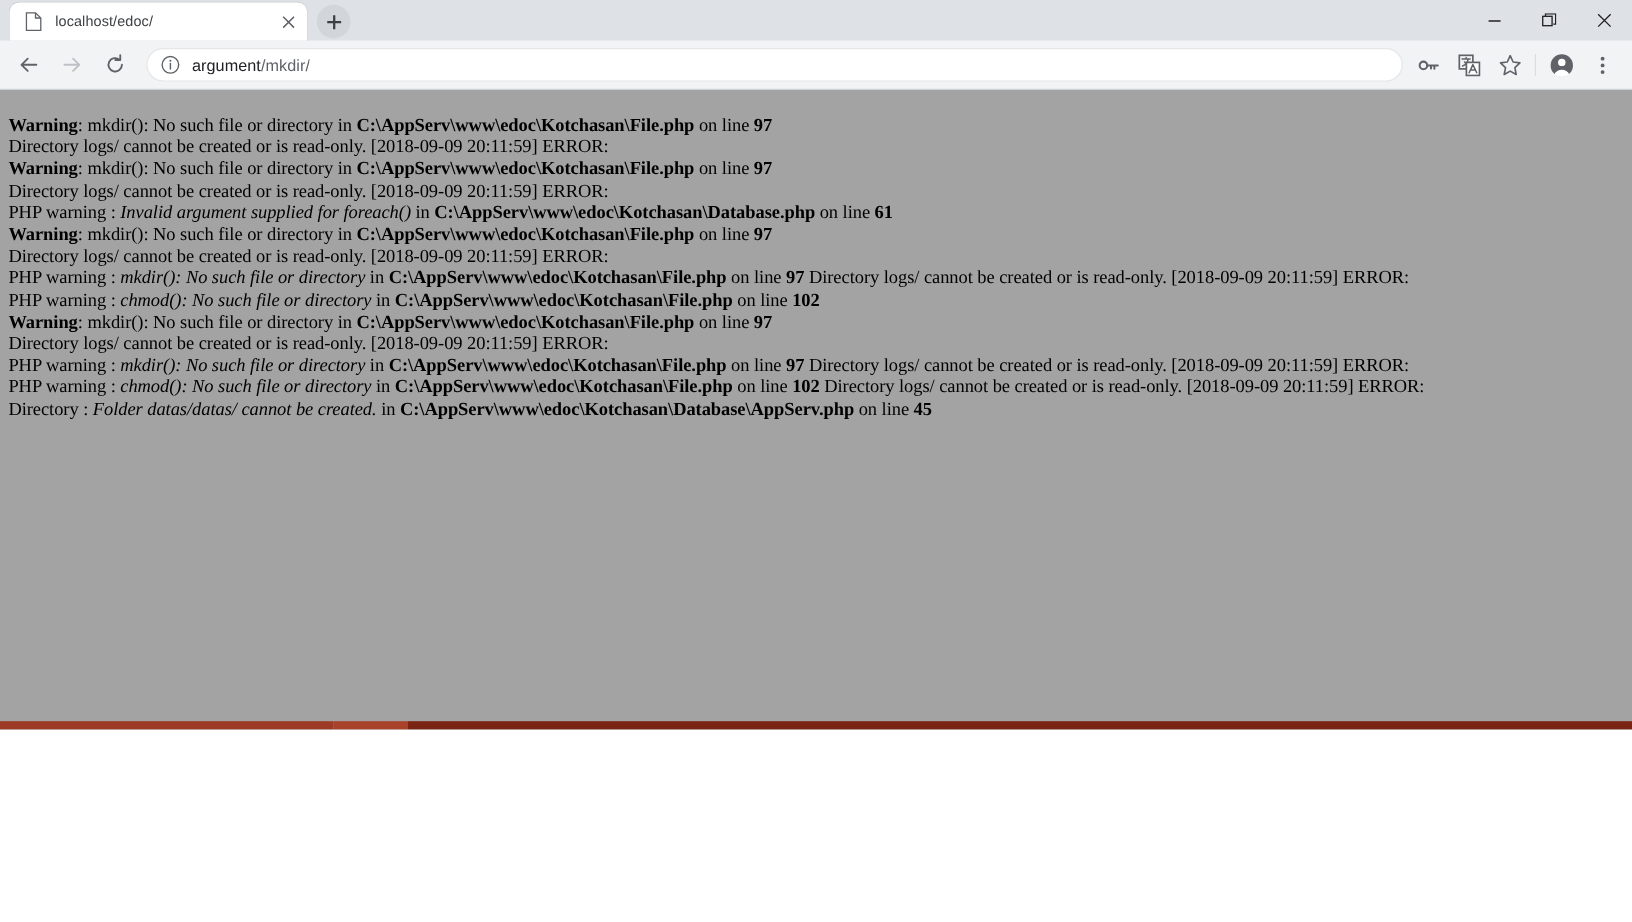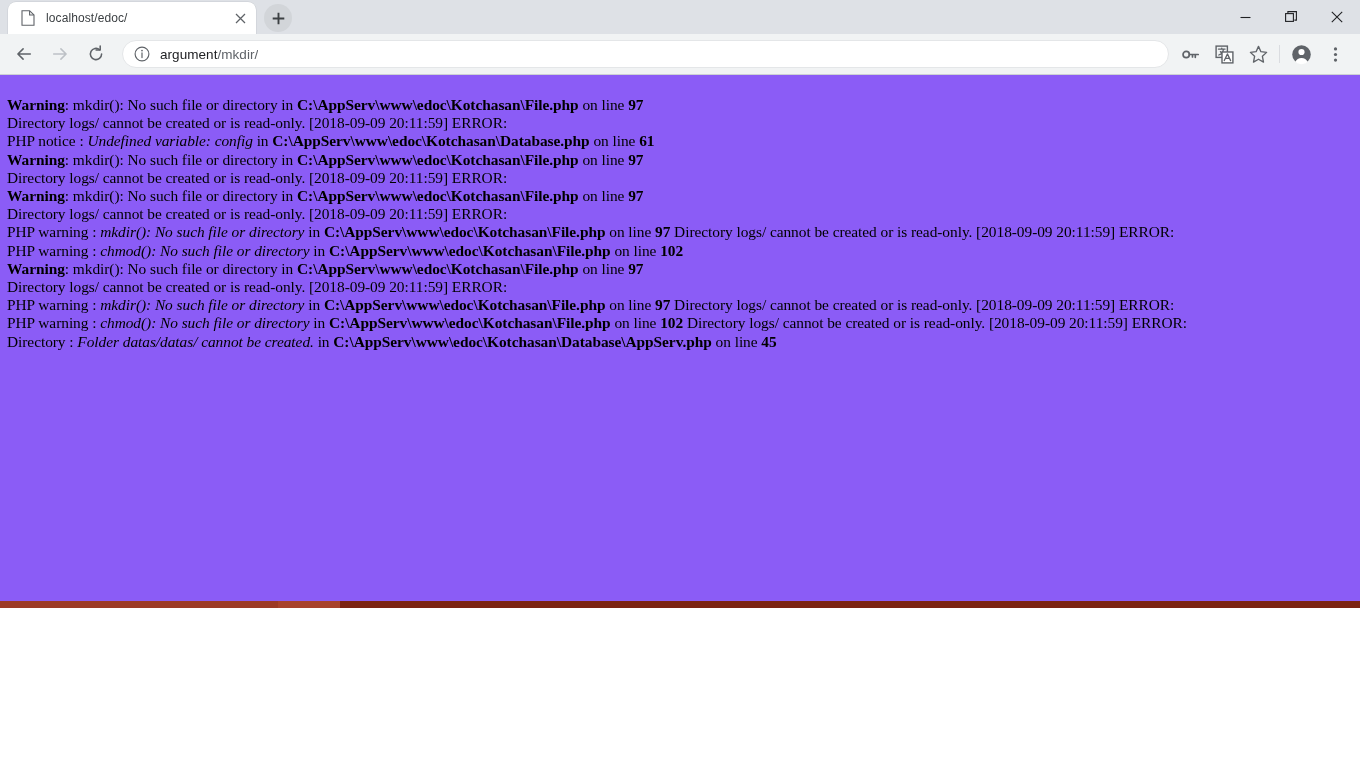--- a/index.html
+++ b/index.html
@@ -175,21 +175,21 @@
     width: 1px;
     height: 18px;
     background: #dadce0;
     margin: 0 4px;
     flex: 0 0 1px;
   }
 
   
   .viewport {
     flex: 1 1 auto;
-    background: #8b5cf6;
+    background: #a3a3a3;
     position: relative;
     overflow: hidden;
   }
 
   .page {
     position: absolute;
     left: 0;
     top: 0;
     right: 0;
     bottom: 0;
@@ -340,23 +340,23 @@
         <circle cx="8.5" cy="8.5" r="1.62" fill="#5f6368"></circle>
         <circle cx="8.5" cy="14.1" r="1.62" fill="#5f6368"></circle>
       </svg>
     </div>
   </div>
 
   <div class="viewport">
     <div class="page" id="php-error-output">
         <div class="errline"><b>Warning</b><span>: mkdir(): No such file or directory in </span><b>C:\AppServ\www\edoc\Kotchasan\File.php</b><span> on line </span><b>97</b></div>
         <div class="errline"><span>Directory logs/ cannot be created or is read-only. [2018-09-09 20:11:59] ERROR:</span></div>
-        <div class="errline"><span>PHP notice : </span><i>Undefined variable: config</i><span> in </span><b>C:\AppServ\www\edoc\Kotchasan\Database.php</b><span> on line </span><b>61</b></div>
         <div class="errline"><b>Warning</b><span>: mkdir(): No such file or directory in </span><b>C:\AppServ\www\edoc\Kotchasan\File.php</b><span> on line </span><b>97</b></div>
         <div class="errline"><span>Directory logs/ cannot be created or is read-only. [2018-09-09 20:11:59] ERROR:</span></div>
+        <div class="errline"><span>PHP warning : </span><i>Invalid argument supplied for foreach()</i><span> in </span><b>C:\AppServ\www\edoc\Kotchasan\Database.php</b><span> on line </span><b>61</b></div>
         <div class="errline"><b>Warning</b><span>: mkdir(): No such file or directory in </span><b>C:\AppServ\www\edoc\Kotchasan\File.php</b><span> on line </span><b>97</b></div>
         <div class="errline"><span>Directory logs/ cannot be created or is read-only. [2018-09-09 20:11:59] ERROR:</span></div>
         <div class="errline"><span>PHP warning : </span><i>mkdir(): No such file or directory</i><span> in </span><b>C:\AppServ\www\edoc\Kotchasan\File.php</b><span> on line </span><b>97</b><span> Directory logs/ cannot be created or is read-only. [2018-09-09 20:11:59] ERROR:</span></div>
         <div class="errline"><span>PHP warning : </span><i>chmod(): No such file or directory</i><span> in </span><b>C:\AppServ\www\edoc\Kotchasan\File.php</b><span> on line </span><b>102</b></div>
         <div class="errline"><b>Warning</b><span>: mkdir(): No such file or directory in </span><b>C:\AppServ\www\edoc\Kotchasan\File.php</b><span> on line </span><b>97</b></div>
         <div class="errline"><span>Directory logs/ cannot be created or is read-only. [2018-09-09 20:11:59] ERROR:</span></div>
         <div class="errline"><span>PHP warning : </span><i>mkdir(): No such file or directory</i><span> in </span><b>C:\AppServ\www\edoc\Kotchasan\File.php</b><span> on line </span><b>97</b><span> Directory logs/ cannot be created or is read-only. [2018-09-09 20:11:59] ERROR:</span></div>
         <div class="errline"><span>PHP warning : </span><i>chmod(): No such file or directory</i><span> in </span><b>C:\AppServ\www\edoc\Kotchasan\File.php</b><span> on line </span><b>102</b><span> Directory logs/ cannot be created or is read-only. [2018-09-09 20:11:59] ERROR:</span></div>
         <div class="errline"><span>Directory : </span><i>Folder datas/datas/ cannot be created.</i><span> in </span><b>C:\AppServ\www\edoc\Kotchasan\Database\AppServ.php</b><span> on line </span><b>45</b></div>
       </div>

